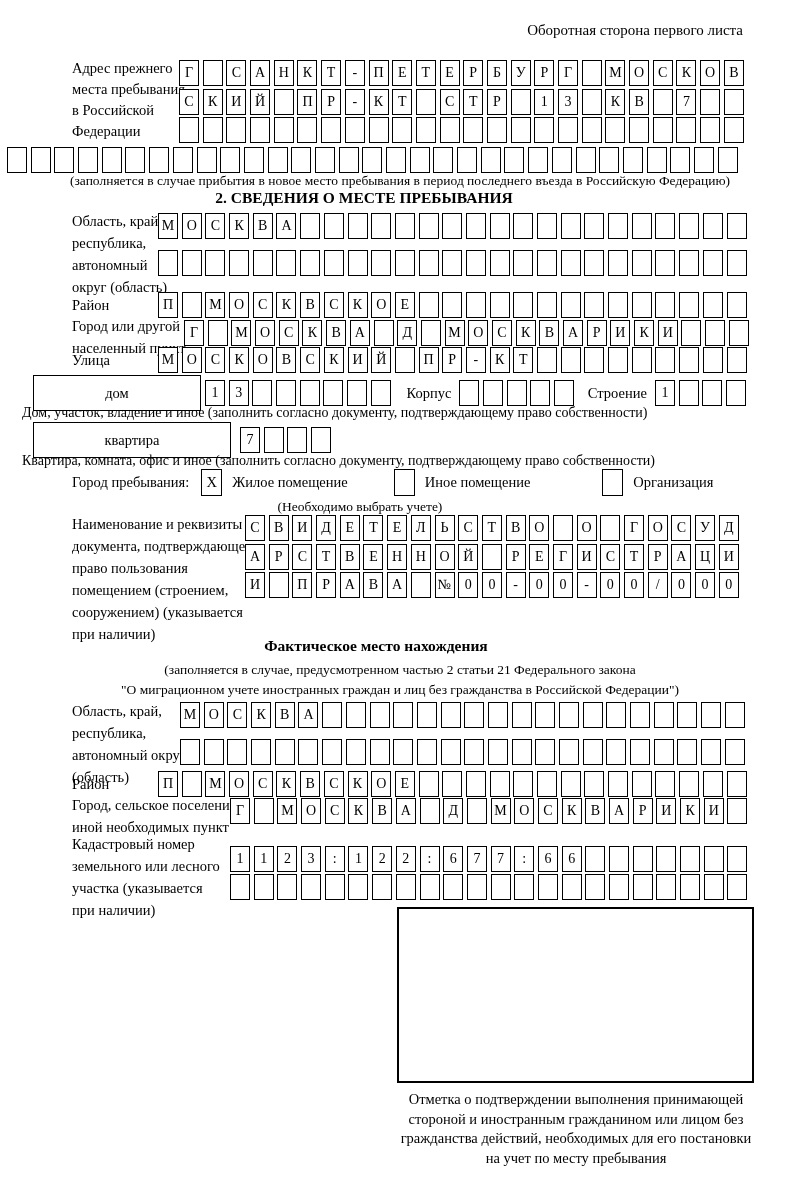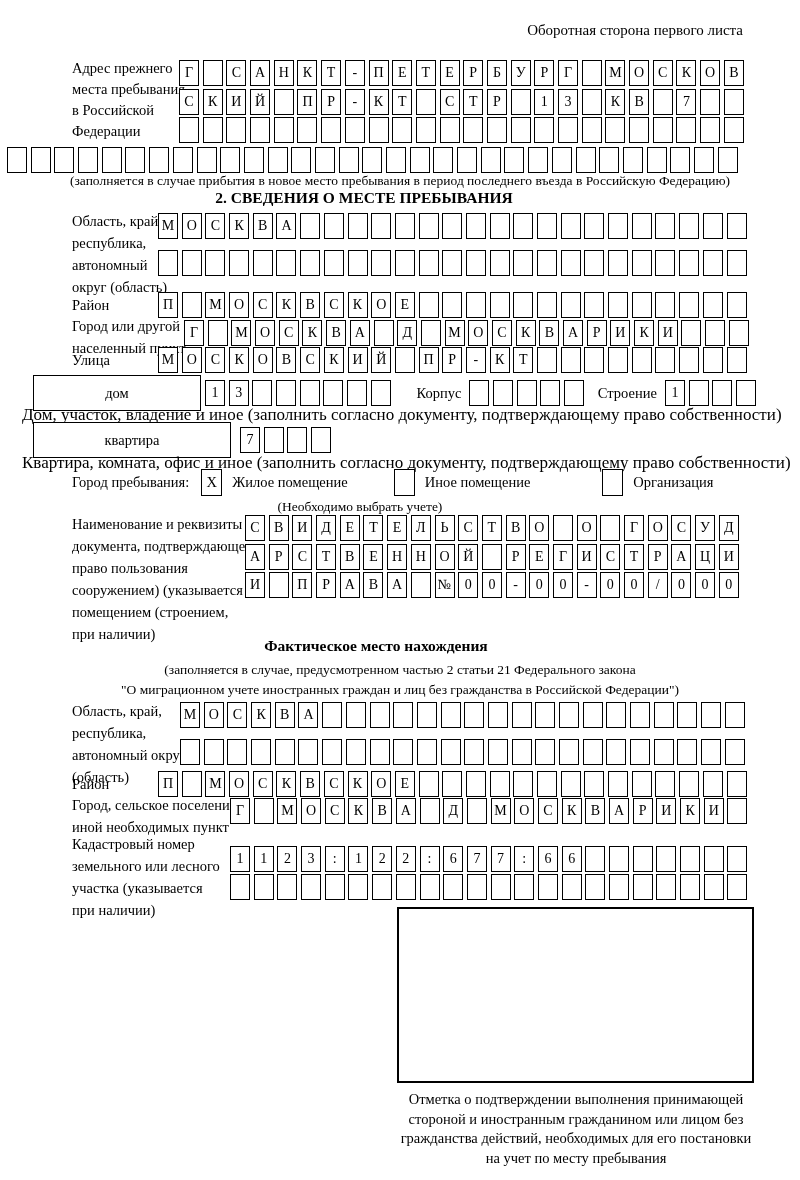--- a/index.html
+++ b/index.html
@@ -9,21 +9,21 @@
     background:#fff;
     font-family:"Liberation Serif","DejaVu Serif",serif;
     color:#000;
     overflow:hidden;
   }
   .abs{position:absolute;}
   .hdr-note{font-size:15px;}
   .lbl{font-size:14.5px;line-height:21px;}
   .lbl .lline{white-space:nowrap;}
   .note{font-size:13.5px;text-align:center;width:800px;}
-  .note-left{font-size:17px;white-space:nowrap;}
+  .note-left{font-size:14px;white-space:nowrap;}
   .heading{font-size:15.5px;font-weight:bold;text-align:center;width:728px;}
   .cellrow{display:flex;}
   .cell{
     box-sizing:border-box;
     width:20px;height:26px;
     border:1.5px solid #000;
     margin-right:3.7px;
     display:flex;align-items:center;justify-content:center;
     font-size:14px;line-height:1;
     background:#fff;flex:0 0 auto;
@@ -341,21 +341,21 @@
     <div class="cellrow">
         <span class="cell">1</span>
         <span class="cell">3</span>
         <span class="cell"></span>
         <span class="cell"></span>
         <span class="cell"></span>
         <span class="cell"></span>
         <span class="cell"></span>
         <span class="cell"></span>
       </div>
-    <span class="inline-label" style="margin:0 8px 0 22px;">Корпус</span>
+    <span class="inline-label" style="margin:0 8px 0 12px;">Корпус</span>
     <div class="cellrow">
         <span class="cell"></span>
         <span class="cell"></span>
         <span class="cell"></span>
         <span class="cell"></span>
         <span class="cell"></span>
       </div>
     <span class="inline-label" style="margin:0 8px 0 10px;">Строение</span>
     <div class="cellrow">
         <span class="cell">1</span>
@@ -385,22 +385,22 @@
     <span class="inline-label" style="margin-left:10px;">Иное помещение</span>
     <span class="checkbox" style="margin-left:72px;"></span>
     <span class="inline-label" style="margin-left:10px;">Организация</span>
   </div>
   <div class="abs note" style="left:0;top:499px;width:720px;">(Необходимо выбрать учете)</div>
 
   <div class="abs lbl" style="left:72px;top:513px;line-height:22px;">
       <div class="lline">Наименование и реквизиты</div>
       <div class="lline">документа, подтверждающего</div>
       <div class="lline">право пользования</div>
+      <div class="lline">помещением (строением,</div>
       <div class="lline">сооружением) (указывается</div>
-      <div class="lline">помещением (строением,</div>
       <div class="lline">при наличии)</div>
     </div>
   <div class="abs cellcol" style="left:245px;top:515px;">
     <div class="cellrow">
         <span class="cell">С</span>
         <span class="cell">В</span>
         <span class="cell">И</span>
         <span class="cell">Д</span>
         <span class="cell">Е</span>
         <span class="cell">Т</span>

